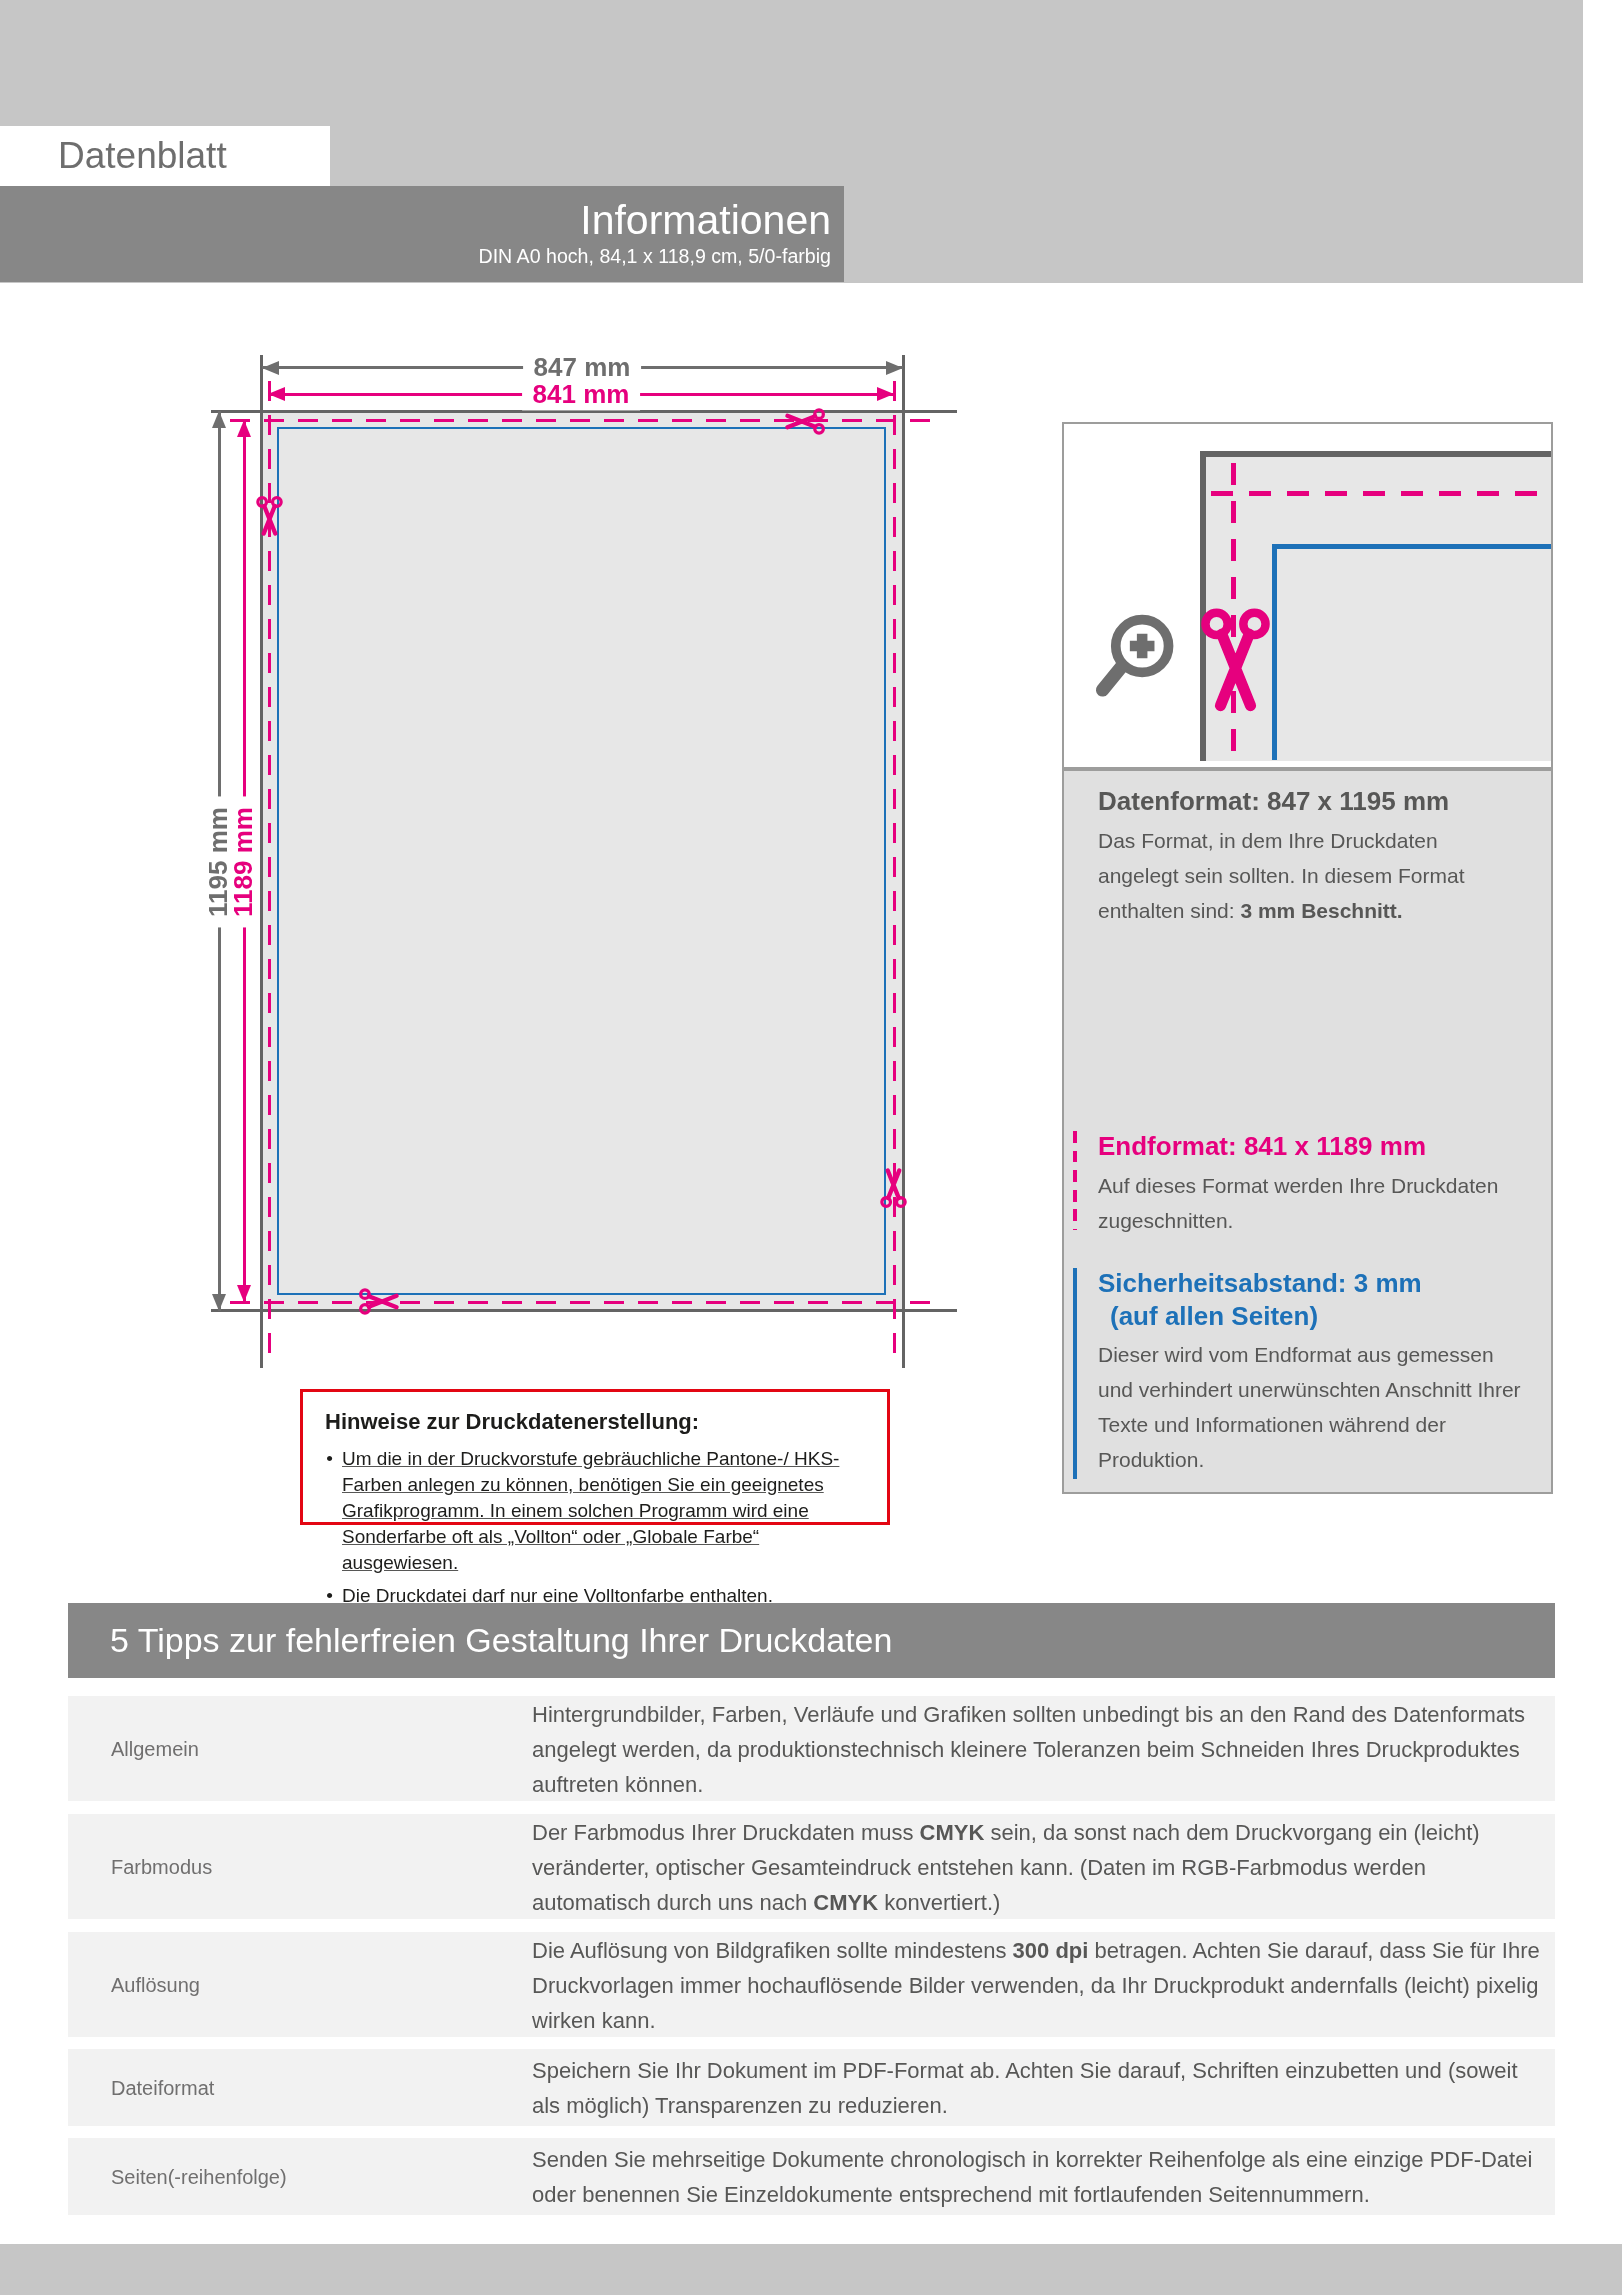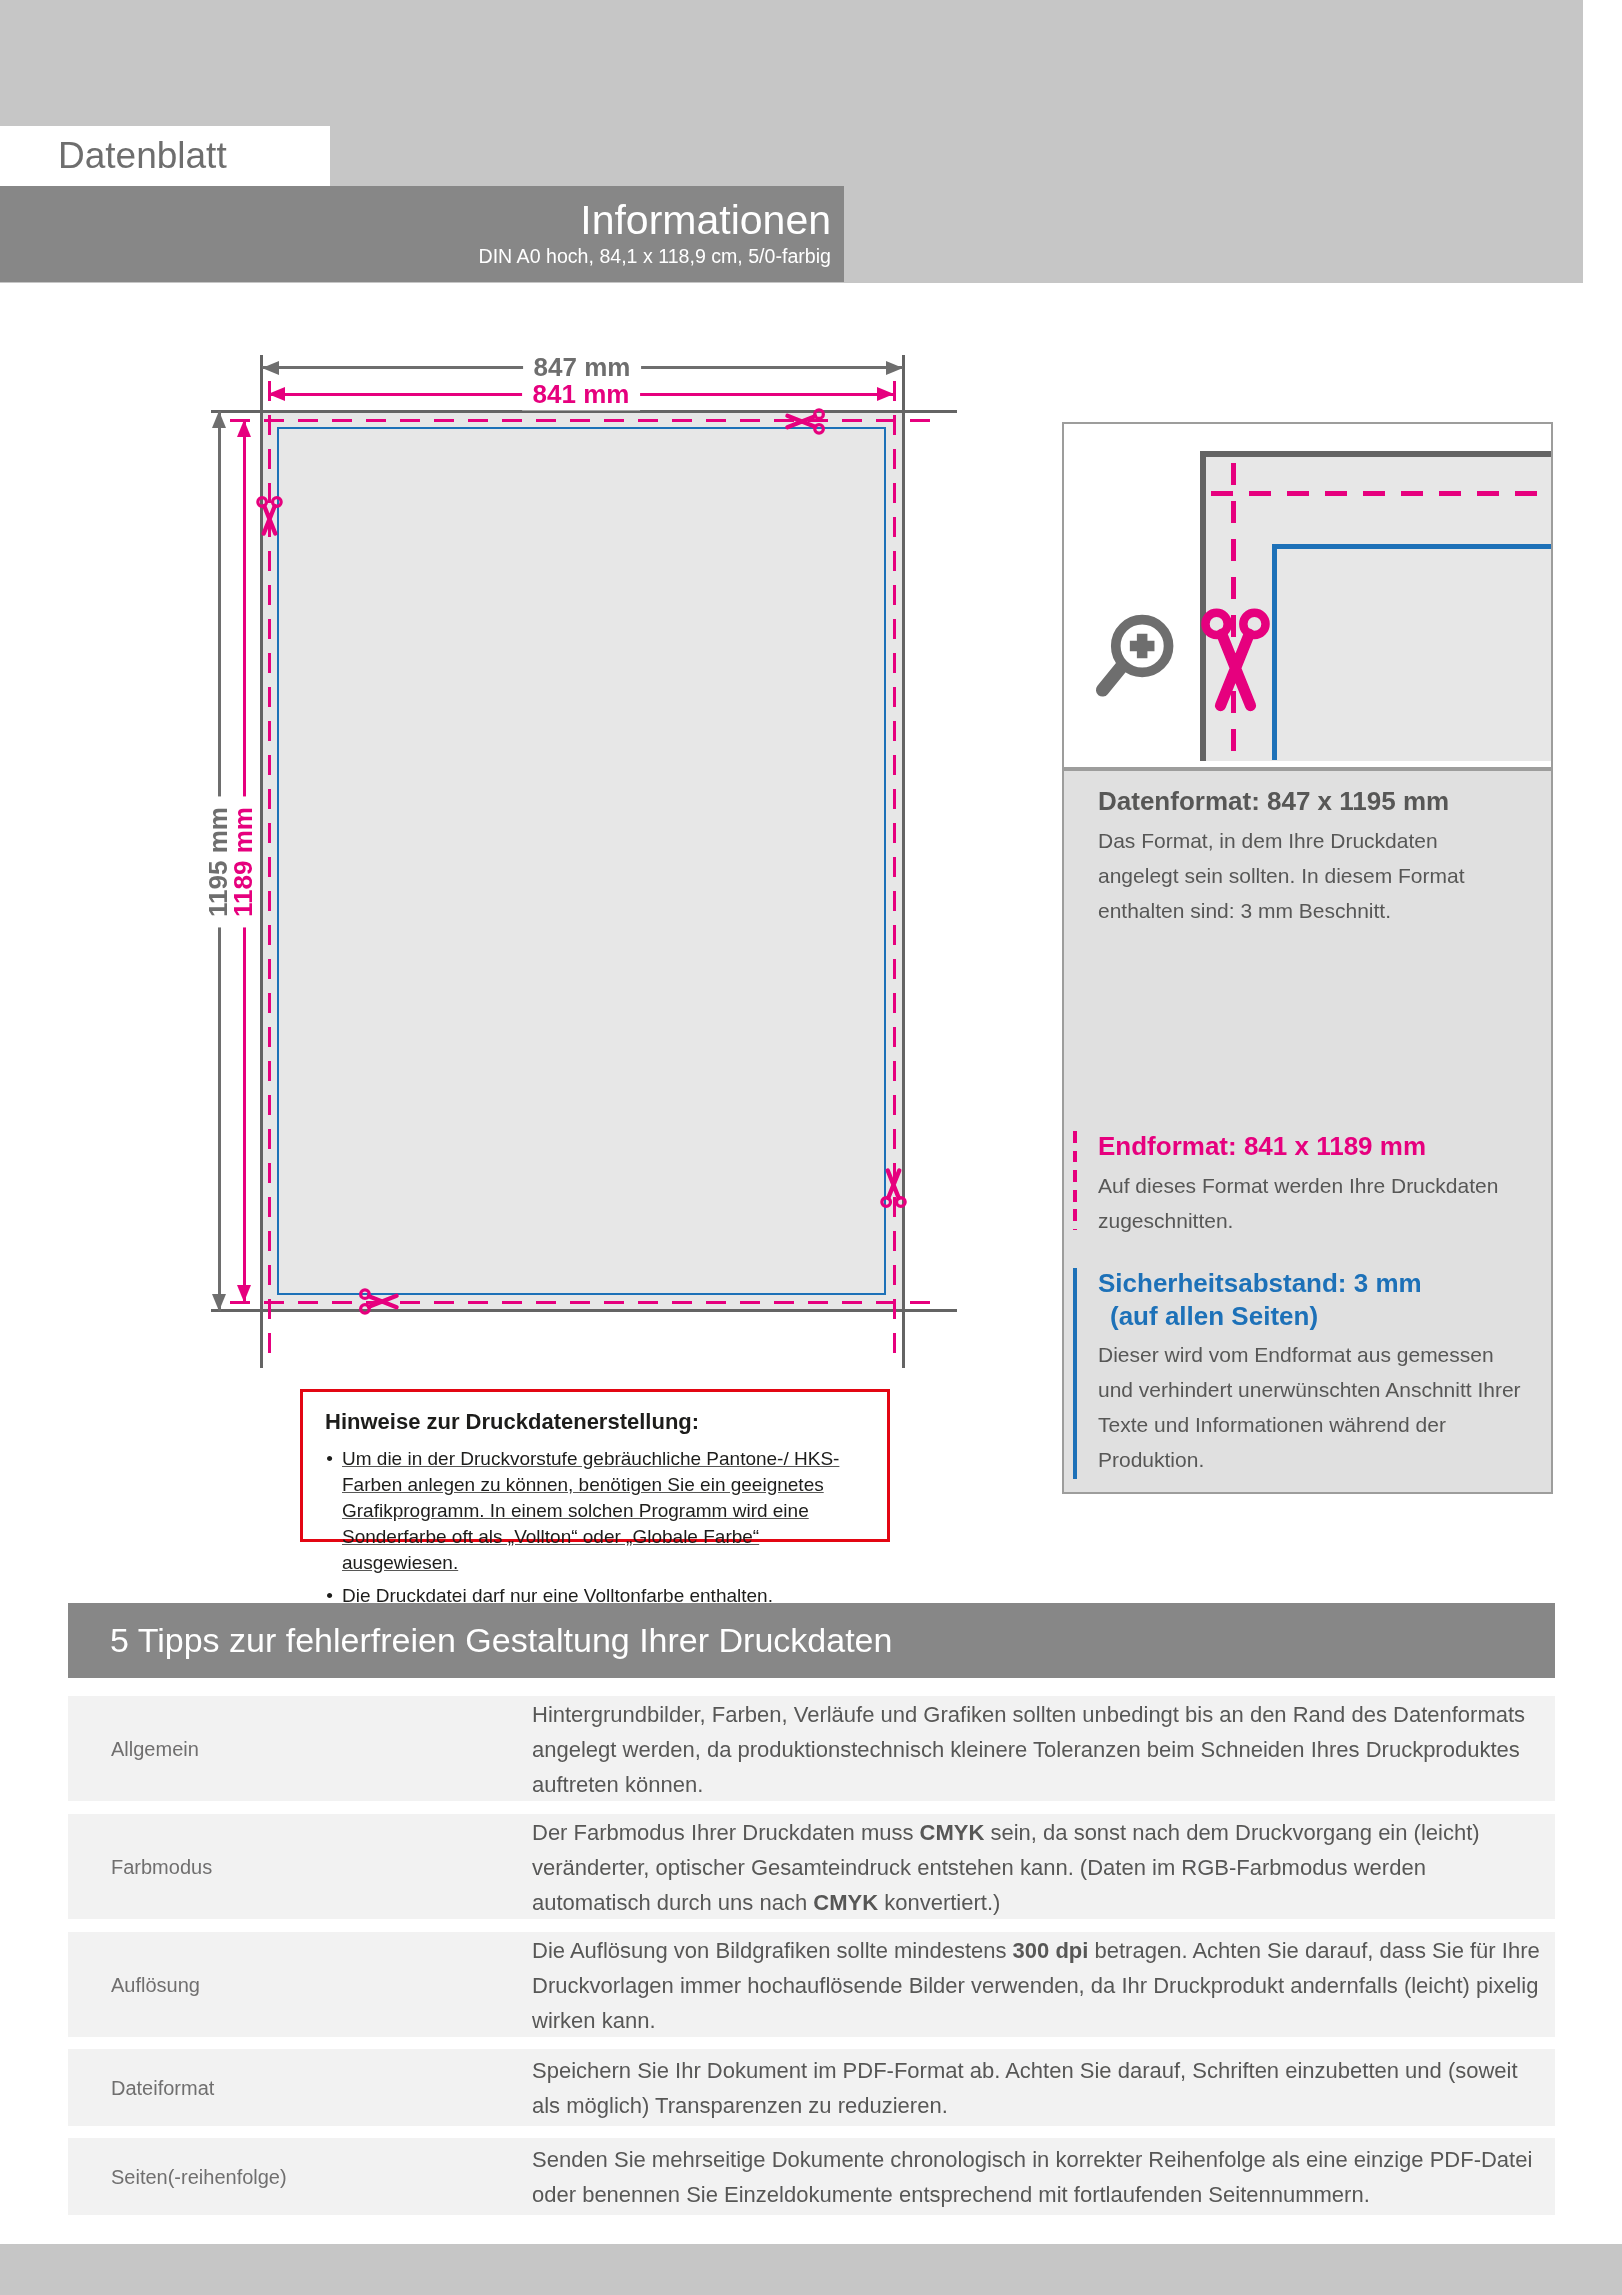--- a/index.html
+++ b/index.html
@@ -36,21 +36,21 @@
               padding-right:13px;box-sizing:border-box;color:#fff;}
   .product-name{font-size:41px;line-height:1.12;}
   .product-spec{font-size:19.6px;line-height:1.3;}
   .detailbox{position:absolute;left:1062px;top:422px;width:491px;height:347px;background:#fff;
              border:2px solid var(--bordergray);box-sizing:border-box;overflow:hidden;}
   .infopanel{position:absolute;left:1062px;top:769px;width:491px;height:725px;background:var(--panel);
              border:2px solid var(--bordergray);box-sizing:border-box;}
   .ip-sec{position:absolute;left:34px;width:424px;}
   .ip-title{font-size:26px;font-weight:700;line-height:1.25;}
   .ip-body{font-size:21px;line-height:35px;margin-top:5.2px;}
-  .redbox{position:absolute;left:300px;top:1389px;width:590px;height:153px;background:#fff;
+  .redbox{position:absolute;left:300px;top:1389px;width:590px;height:136px;background:#fff;
           border:3.9px solid var(--red);box-sizing:border-box;padding:17px 22px;}
   .redbox-title{font-size:22px;font-weight:700;color:var(--dark);}
   .redbox ul{margin:10.5px 0 0 0;padding:0;list-style:none;text-decoration:underline;}
   .redbox li{position:relative;font-size:19px;line-height:26px;color:var(--dark);padding-left:17px;margin-bottom:7.9px;}
   .redbox li::before{content:"\2022";position:absolute;left:1.3px;top:0;}
   .tipbanner{position:absolute;left:68px;top:1603px;width:1487px;height:75px;background:var(--banner);
              display:flex;align-items:center;padding-left:42px;box-sizing:border-box;
              color:#fff;font-size:34px;}
   .tip-row{position:absolute;left:68px;width:1487px;background:var(--row);}
   .tip-label{position:absolute;left:43px;top:50%;transform:translateY(-50%);
@@ -146,21 +146,21 @@
     <svg class="mag abs" viewBox="0 0 100 130" style="left:27.5px;top:183px;width:88px;height:115px;">
       <circle cx="57" cy="44" r="30"></circle>
       <path class="plus" d="M57 30 V58 M43 44 H71"></path>
       <path class="handle" d="M34 67 L12 94"></path>
       </svg>
   </div>
 
   <div class="infopanel">
     <div class="ip-sec" style="top:14.4px;">
       <div class="ip-title" style="color:var(--text);">Datenformat: 847 x 1195 mm</div>
-      <div class="ip-body"><span>Das Format, in dem Ihre Druckdaten angelegt sein sollten. In diesem Format enthalten sind: </span><span style="font-weight: 400;">3 mm Beschnitt.</span></div>
+      <div class="ip-body"><span>Das Format, in dem Ihre Druckdaten angelegt sein sollten. In diesem Format enthalten sind: </span><span style="font-weight: 700;">3 mm Beschnitt.</span></div>
     </div>
 
     <div class="abs" style="left:9.2px;top:360px;width:3.9px;height:99px;background:repeating-linear-gradient(180deg,var(--magenta) 0 11.8px,transparent 11.8px 19.6px);"></div>
     <div class="ip-sec" style="top:359px;">
       <div class="ip-title" style="color:var(--magenta);">Endformat: 841 x 1189 mm</div>
       <div class="ip-body">Auf dieses Format werden Ihre Druckdaten zugeschnitten.</div>
     </div>
 
     <div class="abs" style="left:9.2px;top:497px;width:3.9px;height:211px;background:var(--blue);"></div>
     <div class="ip-sec" style="top:496px;">

